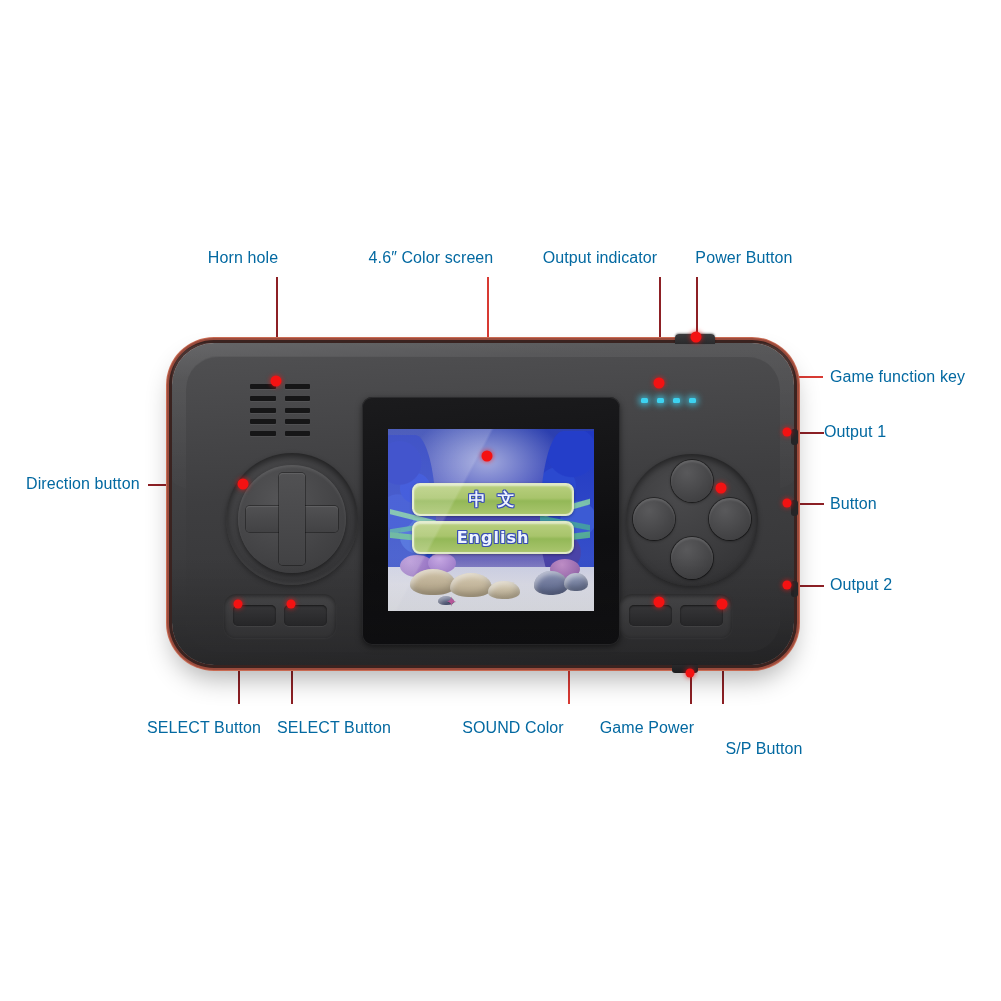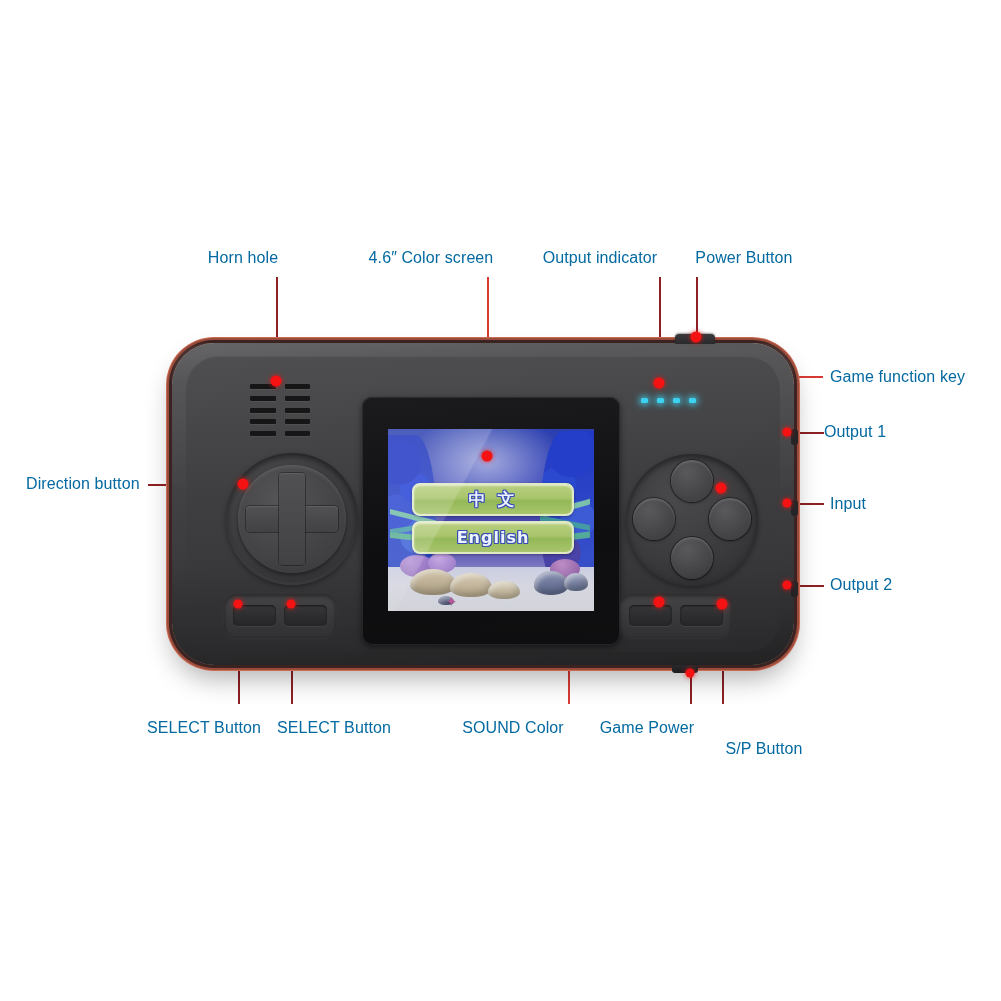--- a/index.html
+++ b/index.html
@@ -206,21 +206,21 @@
 
 <div id="stage">
 
   <div class="lbl c" style="left:243px;top:249px;">Horn hole</div>
   <div class="lbl c" style="left:431px;top:249px;">4.6″  Color screen</div>
   <div class="lbl c" style="left:600px;top:249px;">Output indicator</div>
   <div class="lbl c" style="left:744px;top:249px;">Power Button</div>
 
   <div class="lbl r" style="left:830px;top:377px;">Game function key</div>
   <div class="lbl r" style="left:824px;top:432px;">Output 1</div>
-  <div class="lbl r" style="left:830px;top:504px;">Input</div>
+  <div class="lbl r" style="left:830px;top:504px;">Button</div>
   <div class="lbl r" style="left:830px;top:585px;">Output 2</div>
 
   <div class="lbl r" style="left:26px;top:484px;">Direction button</div>
 
   <div class="lbl c" style="left:204px;top:719px;">SELECT Button</div>
   <div class="lbl c" style="left:334px;top:719px;">SELECT Button</div>
   <div class="lbl c" style="left:513px;top:719px;">SOUND Color</div>
   <div class="lbl c" style="left:647px;top:719px;">Game Power</div>
   <div class="lbl c" style="left:764px;top:740px;">S/P Button</div>
 

